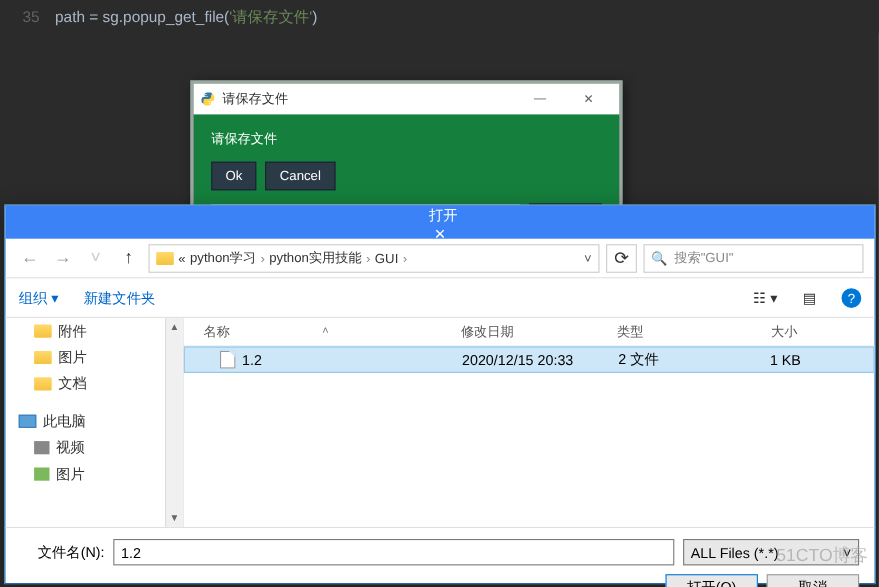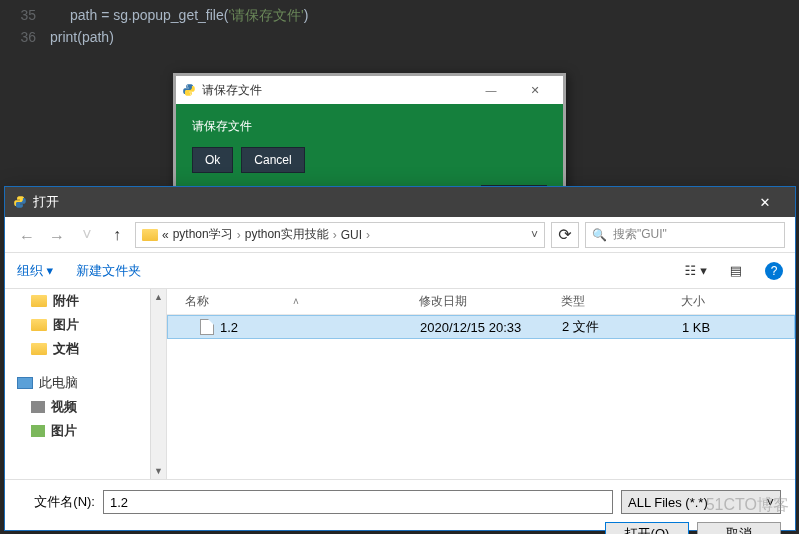--- a/index.html
+++ b/index.html
@@ -3,71 +3,71 @@
 <meta charset="utf-8">
 <style>
 * { margin: 0; padding: 0; box-sizing: border-box; font-family: "Microsoft YaHei", "Segoe UI", sans-serif; }
 body { width: 799px; height: 534px; background: #2b2b2b; overflow: hidden; position: relative; }
 
 
 .code-bg { background: #2b2b2b; padding: 4px 8px; font-family: Consolas, monospace; font-size: 14px; line-height: 22px; }
 .code-line { display: flex; }
 .line-num { color: #606366; min-width: 28px; text-align: right; margin-right: 14px; }
 .code-text { color: #a9b7c6; }
-.py-var { color: #a9b7c6; margin-left: 20px; }
+.py-var { color: #a9b7c6; }
 .py-func { color: #a9b7c6; }
 .py-str { color: #6a8759; }
 
 
 .popup { position: absolute; left: 173px; top: 73px; width: 393px; background: #15803d; border: 3px solid #a3a3a3; box-shadow: 2px 2px 10px rgba(0,0,0,.5); }
 .popup-titlebar { height: 28px; background: #fff; display: flex; align-items: center; padding: 0 6px; color: #333; font-size: 12px; }
 .popup-titlebar .spacer { flex: 1; }
 .tb-btn { width: 44px; height: 28px; display: flex; align-items: center; justify-content: center; color: #666; font-size: 11px; cursor: pointer; }
 .popup-body { padding: 14px 16px 8px; color: #fff; font-size: 12px; }
 .popup-row { display: flex; gap: 8px; margin: 12px 0; align-items: center; }
 .popup-input { flex: 1; height: 24px; background: #fff; border: none; }
 .popup-btn { height: 26px; padding: 0 12px; background: #2a3a47; color: #fff; border: 1px solid #1a2530; font-size: 12px; cursor: pointer; }
 
 
 .filedlg { position: absolute; left: 4px; top: 186px; width: 792px; height: 345px; background: #fff; border: 1px solid #1a6cb8; box-shadow: 0 4px 20px rgba(0,0,0,.3); }
-.fd-titlebar { height: 30px; background: #404040; color: #fff; display: flex; align-items: center; padding: 0 8px; font-size: 13px; }
+.fd-titlebar { height: 30px; background: #3b82f6; color: #fff; display: flex; align-items: center; padding: 0 8px; font-size: 13px; flex-direction: column; }
 .fd-titlebar .spacer { flex: 1; }
 .fd-close { width: 44px; height: 30px; display: flex; align-items: center; justify-content: center; color: #fff; cursor: pointer; }
 .fd-nav { height: 36px; display: flex; align-items: center; padding: 4px 10px; gap: 6px; border-bottom: 1px solid #e0e0e0; }
 .nav-arrow { width: 24px; height: 24px; display: flex; align-items: center; justify-content: center; color: #999; cursor: pointer; }
 .nav-up { width: 24px; height: 24px; display: flex; align-items: center; justify-content: center; color: #333; cursor: pointer; }
 .breadcrumb { flex: 1; height: 26px; border: 1px solid #ccc; display: flex; align-items: center; padding: 0 6px; font-size: 12px; color: #333; gap: 4px; }
 .bc-sep { color: #888; }
 .bc-drop { margin-left: auto; color: #555; cursor: pointer; }
 .refresh { width: 28px; height: 26px; border: 1px solid #ccc; display: flex; align-items: center; justify-content: center; cursor: pointer; color: #333; }
 .searchbox { width: 200px; height: 26px; border: 1px solid #ccc; display: flex; align-items: center; padding: 0 6px; font-size: 12px; color: #888; gap: 6px; }
 .fd-toolbar { height: 36px; display: flex; align-items: center; padding: 0 12px; gap: 23px; font-size: 13px; color: #0066cc; border-bottom: 1px solid #e0e0e0; }
 .fd-toolbar .spacer { flex: 1; }
 .view-btn { display: flex; align-items: center; gap: 4px; color: #333; cursor: pointer; }
 .help-icon { width: 18px; height: 18px; background: #0078d7; color: #fff; border-radius: 50%; display: flex; align-items: center; justify-content: center; font-size: 12px; cursor: pointer; }
 
 .fd-main { display: flex; height: 190px; }
 .fd-sidebar { width: 162px; border-right: 1px solid #e0e0e0; font-size: 13px; overflow: hidden; position: relative; }
 .fd-sidebar::-webkit-scrollbar { width: 16px; }
-.sb-item { display: flex; align-items: center; gap: 6px; padding: 3px 10px 3px 26px; color: #333; cursor: pointer; font-weight: bold; }
+.sb-item { display: flex; align-items: center; gap: 6px; padding: 3px 10px 3px 26px; color: #333; cursor: pointer; }
 .sb-head { padding-left: 12px; font-weight: normal; }
 .folder-icon { width: 16px; height: 12px; background: linear-gradient(#ffd96b,#f5c23e); border-radius: 1px; }
 .pc-icon { width: 16px; height: 12px; background: #5aa0d8; border: 1px solid #3a7db8; }
 .obj3d-icon { width: 14px; height: 14px; background: #4fc3d9; border-radius: 2px; }
 .video-icon { width: 14px; height: 12px; background: #888; }
 .img-icon { width: 14px; height: 12px; background: #7cb85c; }
 .sidebar-scroll { position: absolute; right: 0; top: 0; width: 16px; height: 100%; background: #f0f0f0; border-left: 1px solid #dcdcdc; }
 .sidebar-scroll .arrow { height: 16px; display: flex; align-items: center; justify-content: center; font-size: 9px; color: #666; cursor: pointer; }
 
 .fd-list { flex: 1; font-size: 13px; }
 .list-header { display: flex; height: 26px; align-items: center; border-bottom: 1px solid #e8e8e8; color: #555; font-size: 12px; }
 .col-name { width: 252px; padding-left: 18px; display: flex; align-items: center; gap: 84px; }
 .col-date { width: 142px; }
 .col-type { width: 120px; }
-.col-size { width: 78px; text-align: left; padding-right: 14px; }
+.col-size { width: 78px; text-align: center; padding-right: 14px; }
 .sort-ind { color: #777; font-size: 10px; }
 .list-row { display: flex; height: 24px; align-items: center; cursor: pointer; }
 .list-row.selected { background: #cde6f8; border: 1px solid #8ec5eb; }
 .file-icon { width: 14px; height: 16px; background: #fff; border: 1px solid #999; margin-right: 6px; margin-left: 14px; position: relative; }
 .file-icon::after { content: ''; position: absolute; right: -1px; top: -1px; border: 3px solid transparent; border-right-color: #cde6f8; border-top-color: #cde6f8; }
 
 .fd-bottom { padding: 10px 14px; border-top: 1px solid #e0e0e0; }
 .filename-row { display: flex; align-items: center; gap: 8px; margin-bottom: 8px; font-size: 13px; }
 .filename-row label { min-width: 76px; text-align: right; }
 .filename-input { flex: 1; height: 24px; border: 1px solid #7a7a7a; padding: 0 6px; font-size: 13px; }
@@ -79,24 +79,20 @@
 .watermark { position: absolute; right: 10px; bottom: 18px; color: rgba(150,150,150,.6); font-size: 16px; pointer-events: none; }
 .python-logo { width: 14px; height: 14px; display: inline-block; }
 </style>
 </head>
 <body>
 
 <div class="code-bg">
   <div class="code-line">
     <span class="line-num">35</span>
     <span class="code-text"><span class="py-var">path = sg.popup_get_file(</span><span class="py-str">'请保存文件'</span><span>)</span></span>
-  </div>
-  <div class="code-line">
-    <span class="line-num">36</span>
-    <span class="code-text py-func">print(path)</span>
   </div>
 </div>
 
 <div class="popup">
   <div class="popup-titlebar">
     <svg class="python-logo" viewBox="0 0 24 24">
         <path fill="#3776ab" d="M12 2c-3 0-5 1-5 3v3h5v1H5c-2 0-3 2-3 5s1 5 3 5h2v-3c0-2 2-4 4-4h5c2 0 3-1 3-3V5c0-2-2-3-5-3h-2z"></path>
         <circle cx="9" cy="5" r="1" fill="#fff"></circle>
         <path fill="#ffd43b" d="M12 22c3 0 5-1 5-3v-3h-5v-1h7c2 0 3-2 3-5s-1-5-3-5h-2v3c0 2-2 4-4 4H8c-2 0-3 1-3 3v4c0 2 2 3 5 3h2z"></path>
         <circle cx="15" cy="19" r="1" fill="#fff"></circle>

